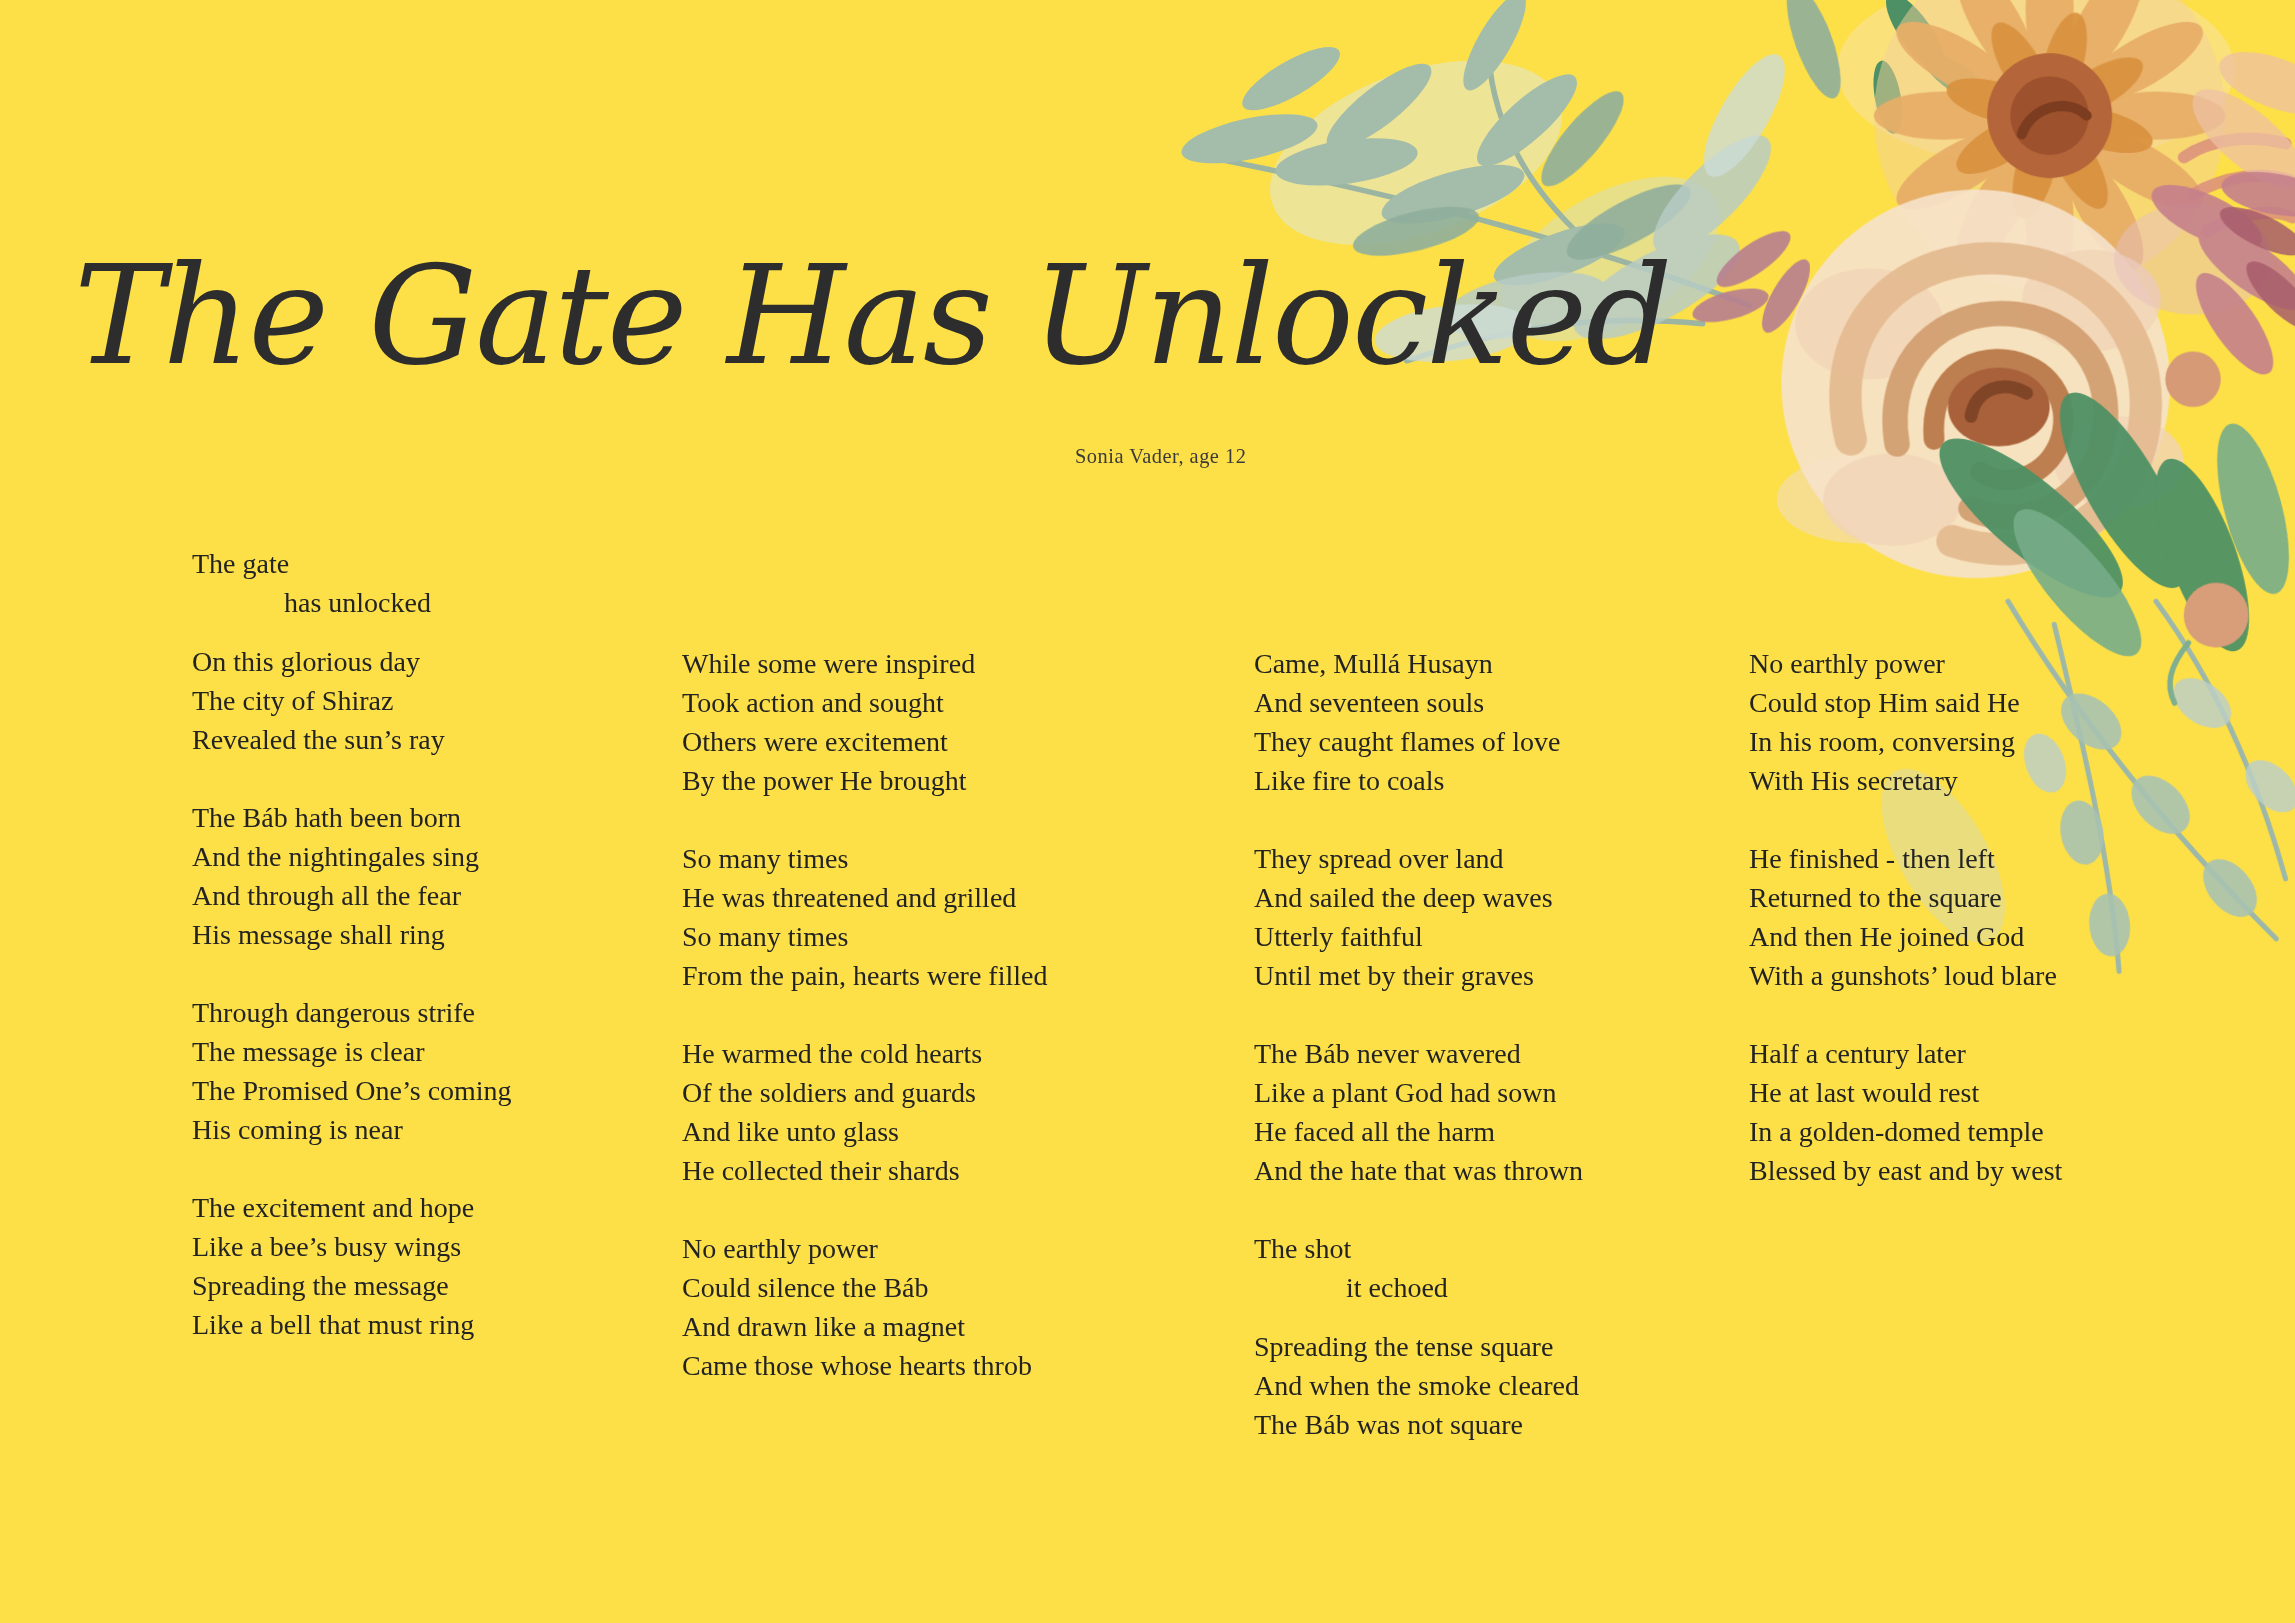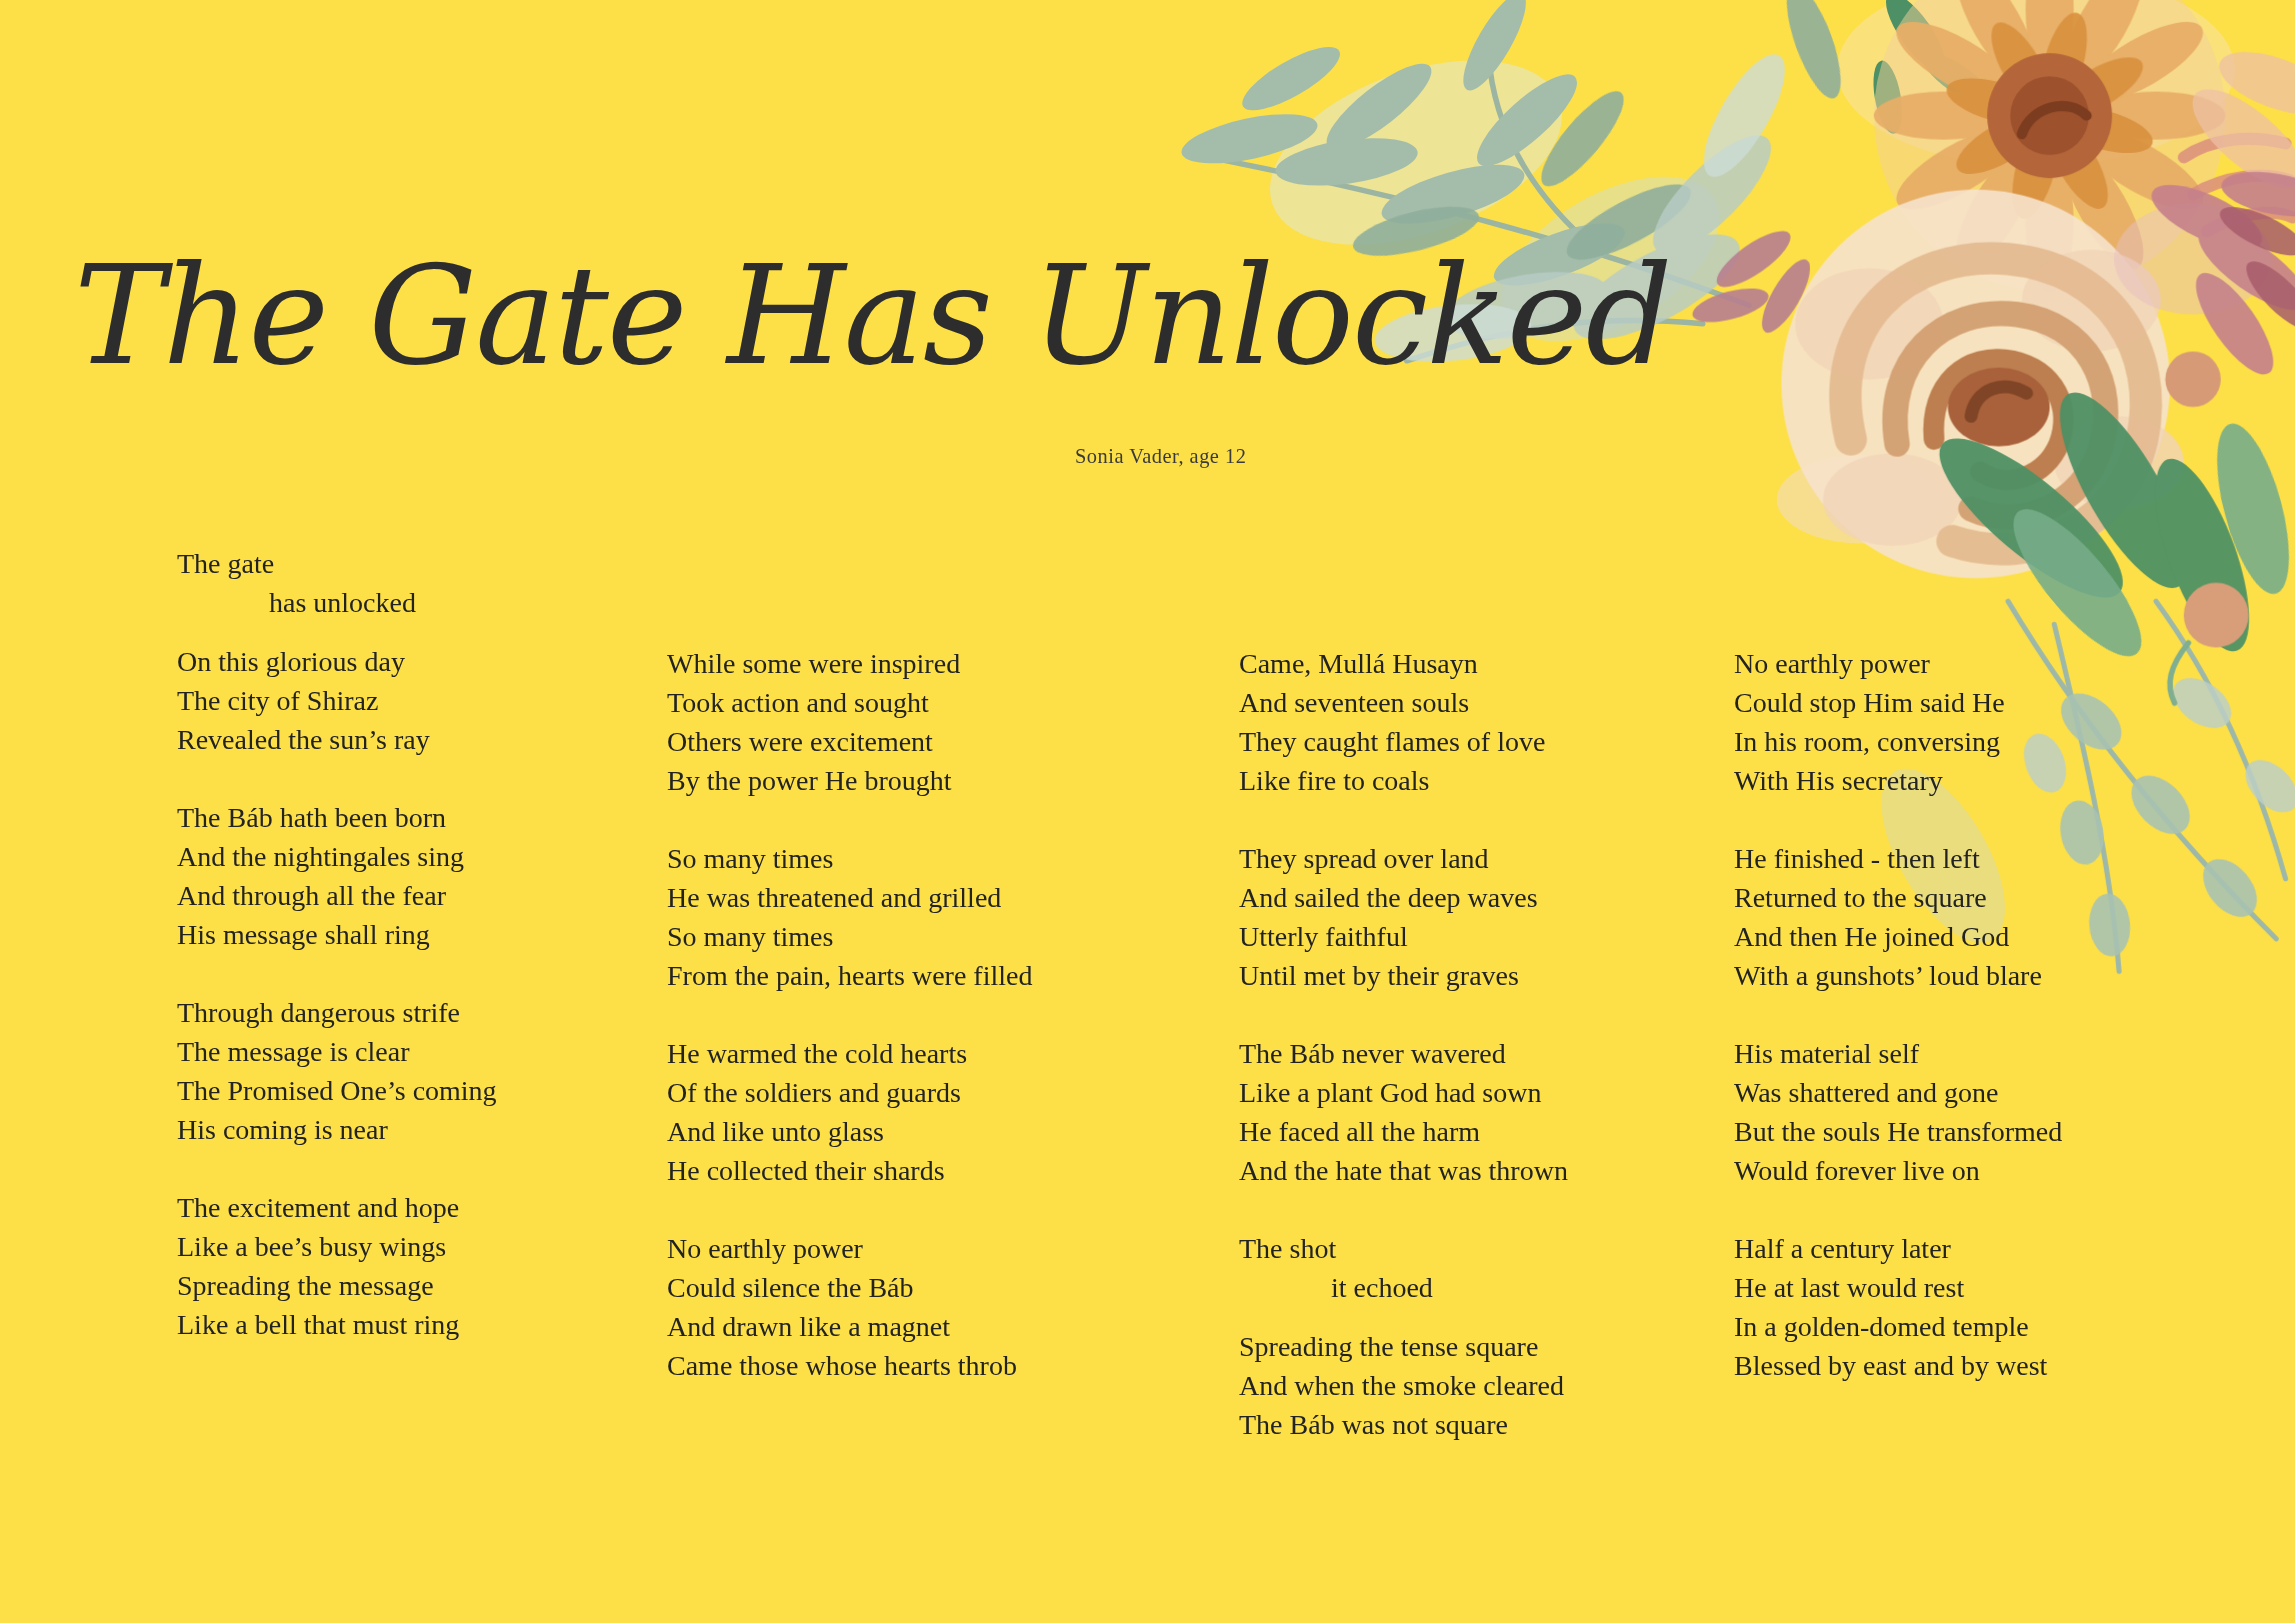--- a/index.html
+++ b/index.html
@@ -5,21 +5,21 @@
   html,body{margin:0;padding:0;width:2295px;height:1623px;background:#ffffff;overflow:hidden;}
   .page{position:absolute;inset:0;width:2295px;height:1623px;background:#fde047;font-family:"Liberation Serif",serif;}
   .floral{position:absolute;top:0;right:0;z-index:0;}
   .title{position:absolute;left:74px;top:248px;z-index:1;font-family:"DejaVu Serif","Liberation Serif",serif;font-style:italic;font-weight:400;font-size:136px;line-height:1;color:#2d2d2d;letter-spacing:-1.9px;white-space:nowrap;}
   .byline{position:absolute;left:1075px;top:445px;z-index:1;font-size:20.4px;color:#3a3a3a;letter-spacing:0.5px;white-space:nowrap;}
   .col{position:absolute;z-index:1;width:500px;font-size:28px;line-height:39px;color:#232323;}
   .col-1{left:177px;top:544px;}
   .col-2{left:667px;top:644px;}
   .col-3{left:1239px;top:644px;}
   .col-4{left:1734px;top:644px;}
-  .stanza{margin:0 0 39px 0;}
+  .stanza{margin:0 0 39px 15px;}
   .stanza.tight{margin-bottom:20.4px;}
   .line{white-space:nowrap;}
   .line.indent{padding-left:92px;}
 </style>
 </head>
 <body>
 
 <div class="page">
 
   <svg class="floral" width="1166" height="999" viewBox="0 0 2520 2160" aria-hidden="true">
@@ -268,26 +268,20 @@
         <div class="line">In his room, conversing</div>
         <div class="line">With His secretary</div>
       </div>
       <div class="stanza">
         <div class="line">He finished - then left</div>
         <div class="line">Returned to the square</div>
         <div class="line">And then He joined God</div>
         <div class="line">With a gunshots’ loud blare</div>
       </div>
       <div class="stanza">
-        <div class="line">His material self</div>
-        <div class="line">Was shattered and gone</div>
-        <div class="line">But the souls He transformed</div>
-        <div class="line">Would forever live on</div>
-      </div>
-      <div class="stanza">
         <div class="line">Half a century later</div>
         <div class="line">He at last would rest</div>
         <div class="line">In a golden-domed temple</div>
         <div class="line">Blessed by east and by west</div>
       </div>
     </div>
 
 </div>
 
 

